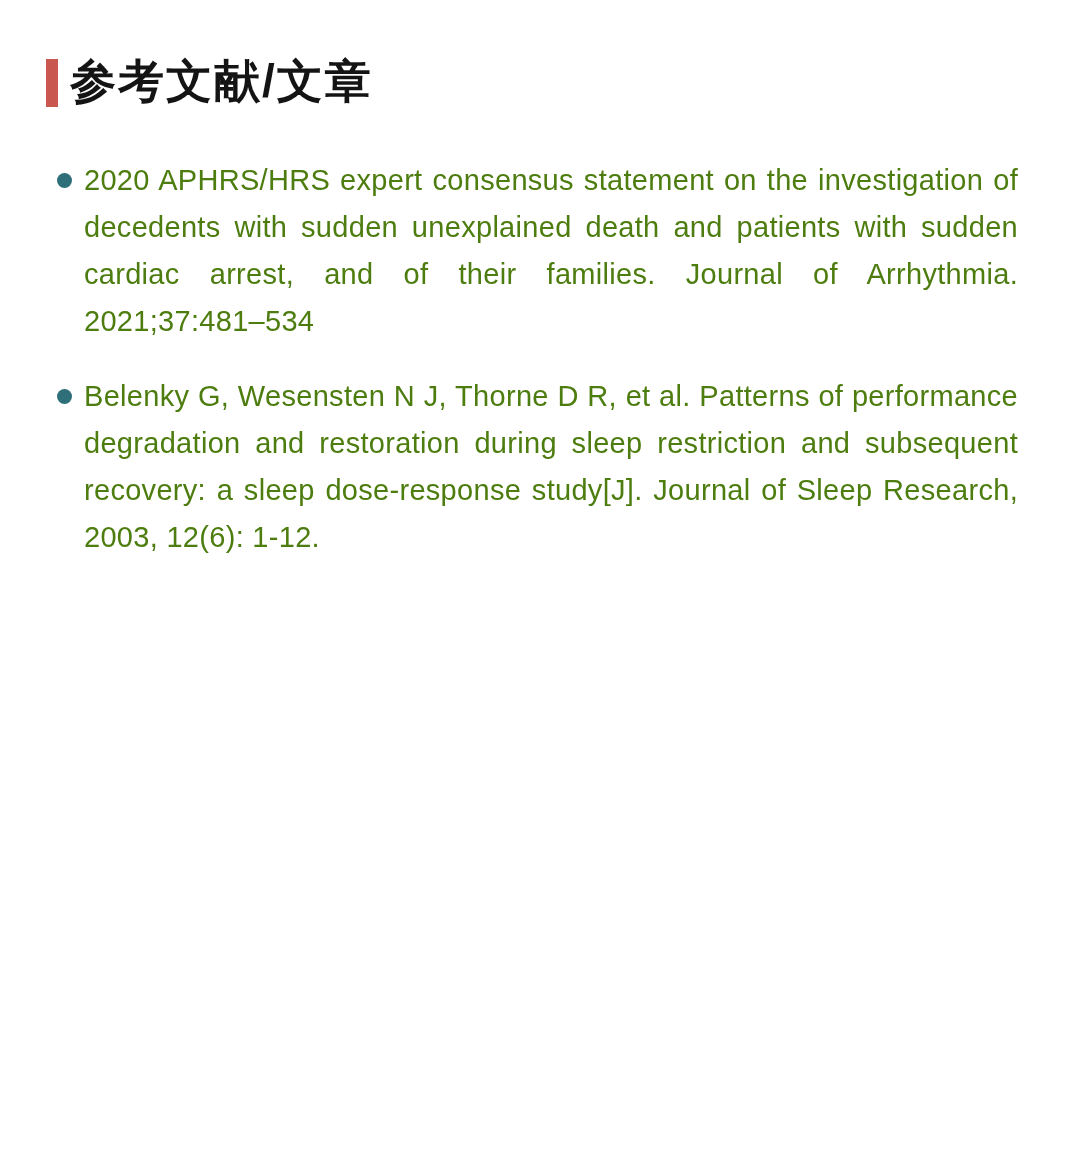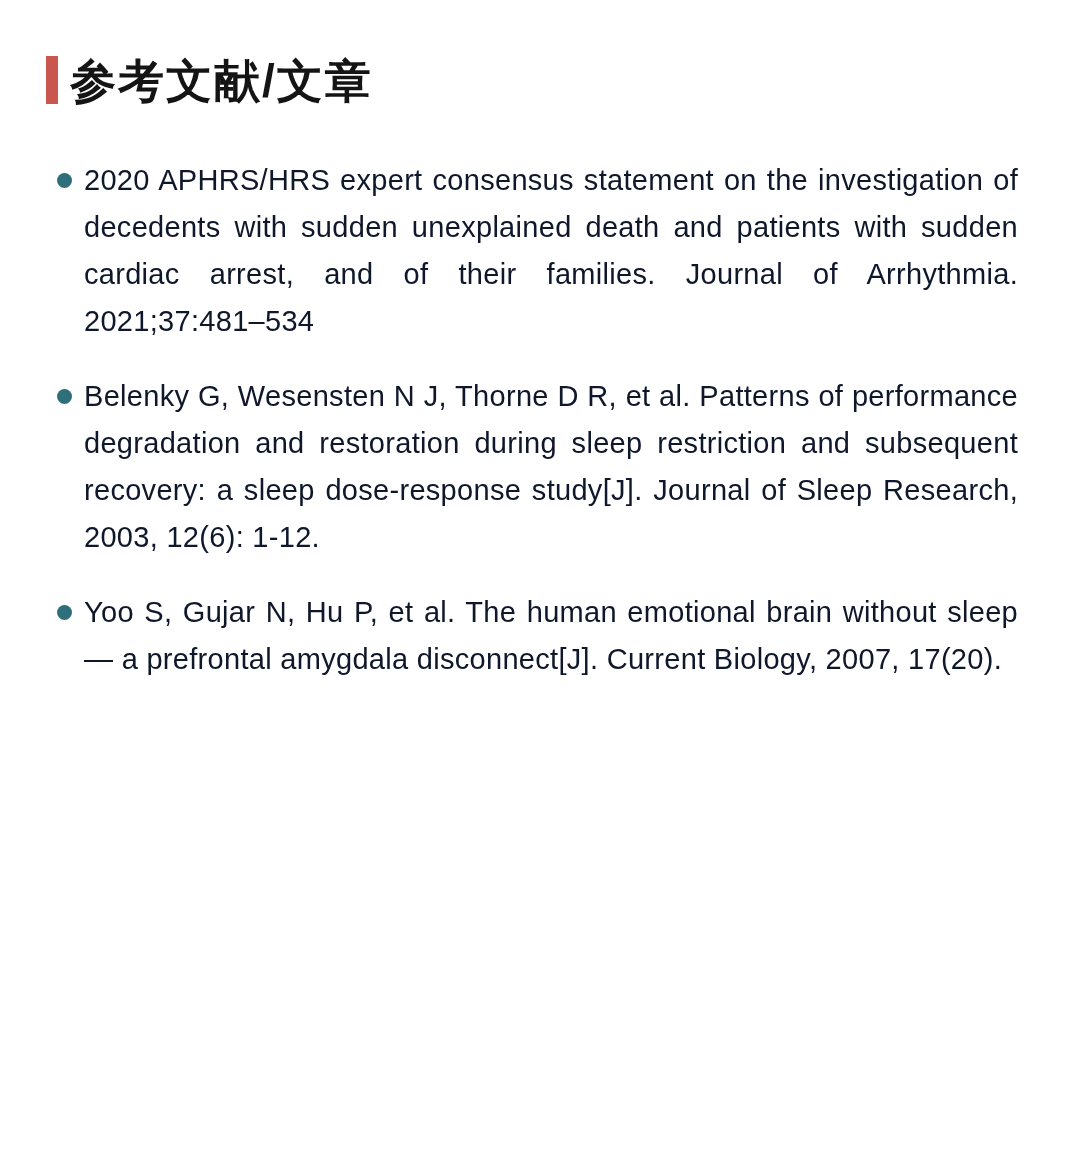--- a/index.html
+++ b/index.html
@@ -15,21 +15,21 @@
   }
   .page {
     box-sizing: border-box;
     width: 1080px;
     height: 1173px;
     padding: 56px 62px 0 46px;
     background: #ffffff;
   }
   .header {
     display: flex;
-    align-items: flex-start;
+    align-items: flex-end;
   }
   .accent-bar {
     width: 12px;
     height: 48px;
     background: #c9564f;
     margin-right: 12px;
     flex: 0 0 auto;
   }
   .page-title {
     font-size: 46px;
@@ -46,21 +46,21 @@
     padding: 0;
   }
   .ref-item {
     position: relative;
     padding-left: 27px;
     margin-bottom: 28px;
     text-align: justify;
     font-size: 29px;
     line-height: 47px;
     letter-spacing: 0.3px;
-    color: #0f172a;
+    color: #4d7c0f;
   }
   .bullet-dot {
     position: absolute;
     left: 0;
     top: 16px;
     width: 15px;
     height: 15px;
     border-radius: 50%;
     background: #2f6f7a;
   }
@@ -77,19 +77,15 @@
 
   <ul class="ref-list">
     <li class="ref-item">
       <span class="bullet-dot"></span>
       <span>2020 APHRS/HRS expert consensus statement on the investigation of decedents with sudden unexplained death and patients with sudden cardiac arrest, and of their families. Journal of Arrhythmia. 2021;37:481–534</span>
     </li>
     <li class="ref-item">
       <span class="bullet-dot"></span>
       <span>Belenky G, Wesensten N J, Thorne D R, et al. Patterns of performance degradation and restoration during sleep restriction and subsequent recovery: a sleep dose-response study[J]. Journal of Sleep Research, 2003, 12(6): 1-12.</span>
     </li>
-    <li class="ref-item">
-      <span class="bullet-dot"></span>
-      <span>Yoo S, Gujar N, Hu P, et al. The human emotional brain without sleep — a prefrontal amygdala disconnect[J]. Current Biology, 2007, 17(20).</span>
-    </li>
   </ul>
 
 </div>
 
 </body></html>

